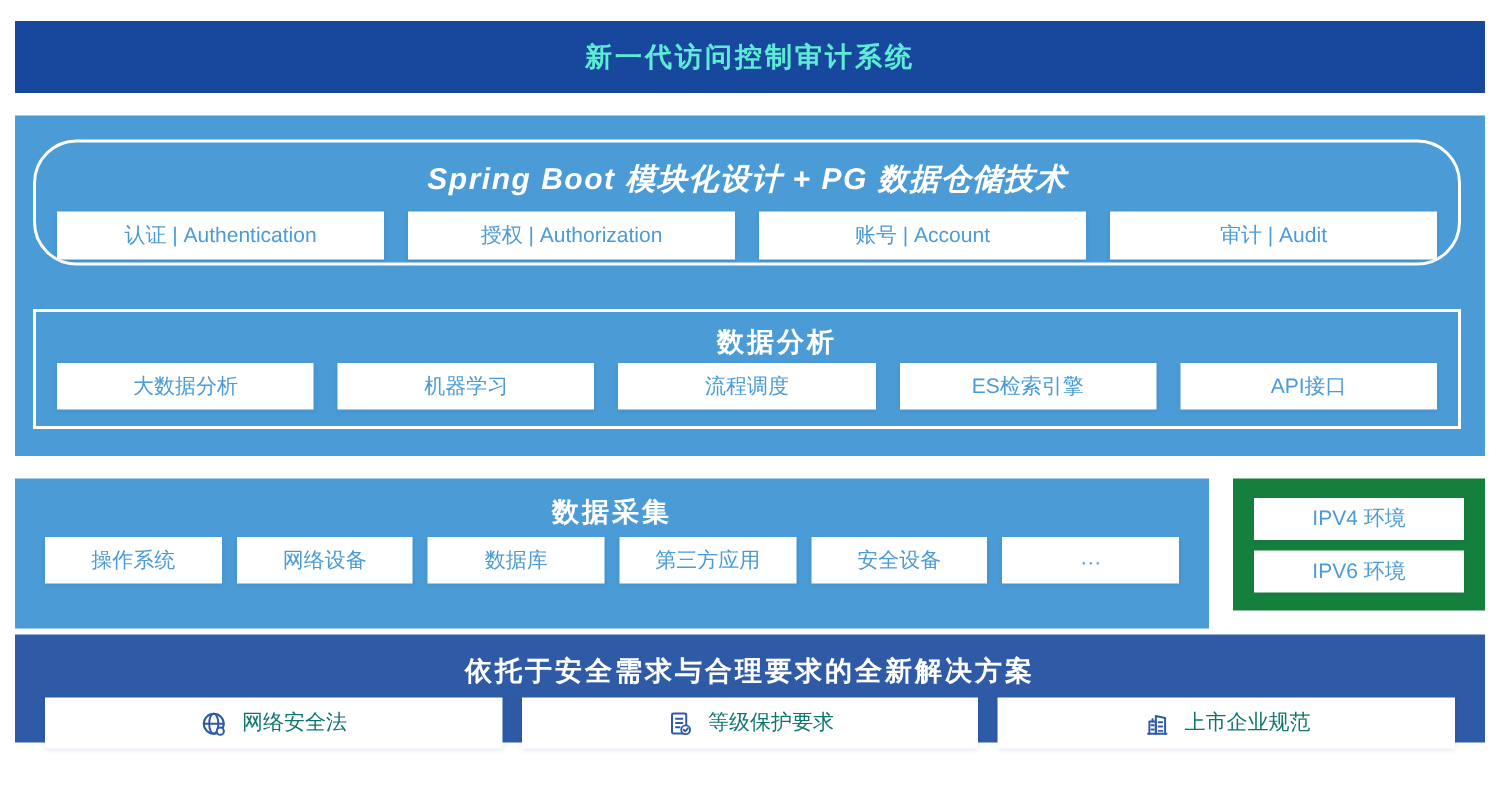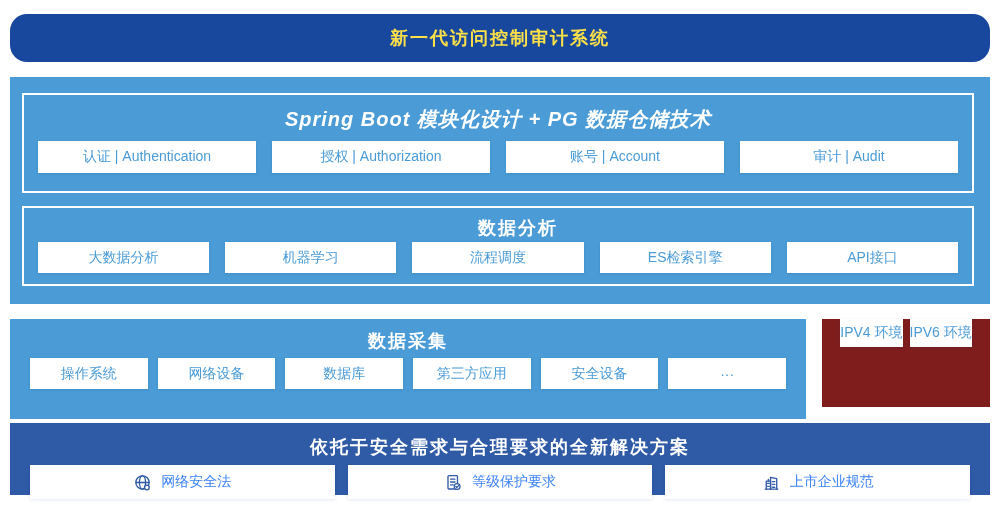--- a/index.html
+++ b/index.html
@@ -4,34 +4,34 @@
 <style>
   html,body{margin:0;padding:0;background:#ffffff;}
   body{
     font-family:"Liberation Sans","DejaVu Sans",sans-serif;
     width:1000px;height:529px;position:relative;overflow:hidden;
   }
   .abs{position:absolute;}
   
   .banner-top{
     left:10px;top:14px;width:980px;height:48px;
-    background:#17489E;color:#fde047;
+    background:#17489E;color:#5eead4;
     display:flex;align-items:center;justify-content:center;
-    font-size:18px;font-weight:bold;letter-spacing:2px;border-radius:17px;
+    font-size:18px;font-weight:bold;letter-spacing:2px;
   }
   
   .section-platform{
     left:10px;top:77px;width:980px;height:227px;
     background:#4A9BD6;
   }
   .inner-box{
     position:absolute;left:12px;width:952px;
     border:2px solid #ffffff;box-sizing:border-box;
   }
-  .inner-box-a{top:16px;height:100px;}
+  .inner-box-a{top:16px;height:84px;border-radius:29px;}
   .inner-box-b{top:129px;height:80px;}
   .inner-title{
     color:#ffffff;text-align:center;font-weight:bold;
   }
   .inner-box-a .inner-title{margin-top:11px;font-size:20px;font-style:italic;letter-spacing:1px;}
   .inner-box-b .inner-title{margin-top:8px;font-size:18px;letter-spacing:2px;padding-left:40px;}
   .btn-row{
     position:absolute;left:14px;right:14px;
     display:flex;gap:16px;
   }
@@ -49,36 +49,36 @@
     background:#4A9BD6;
   }
   .collect-title{
     color:#ffffff;text-align:center;font-weight:bold;
     font-size:18px;letter-spacing:2px;margin-top:10px;
   }
   .section-collect .btn-row{left:20px;right:20px;top:39px;height:31px;gap:10px;}
   
   .box-ipv{
     left:822px;top:319px;width:168px;height:88px;
-    background:#7f1d1d;
-    display:flex;flex-direction:row;justify-content:center;
+    background:#15803d;
+    display:flex;flex-direction:column;justify-content:center;
     gap:7px;padding:0 14px;box-sizing:border-box;
   }
   .box-ipv .wbtn{flex:none;height:28px;}
   
   .section-solution{
     left:10px;top:423px;width:980px;height:72px;
     background:#2E5AA6;
   }
   .solution-title{
     color:#ffffff;text-align:center;font-weight:bold;
     font-size:18px;letter-spacing:2px;margin-top:12px;
   }
   .section-solution .btn-row{left:20px;right:20px;top:42px;height:34px;gap:13px;}
-  .solution-btn{color:#3b82f6;gap:9px;}
+  .solution-btn{color:#0f766e;gap:9px;}
   .solution-btn svg{display:block;}
   .ic{stroke:#2E5AA6;fill:none;stroke-width:1.4;stroke-linecap:round;stroke-linejoin:round;}
 </style>
 </head>
 <body>
 
 <div class="abs banner-top">
   <span>新一代访问控制审计系统</span>
 </div>
 

